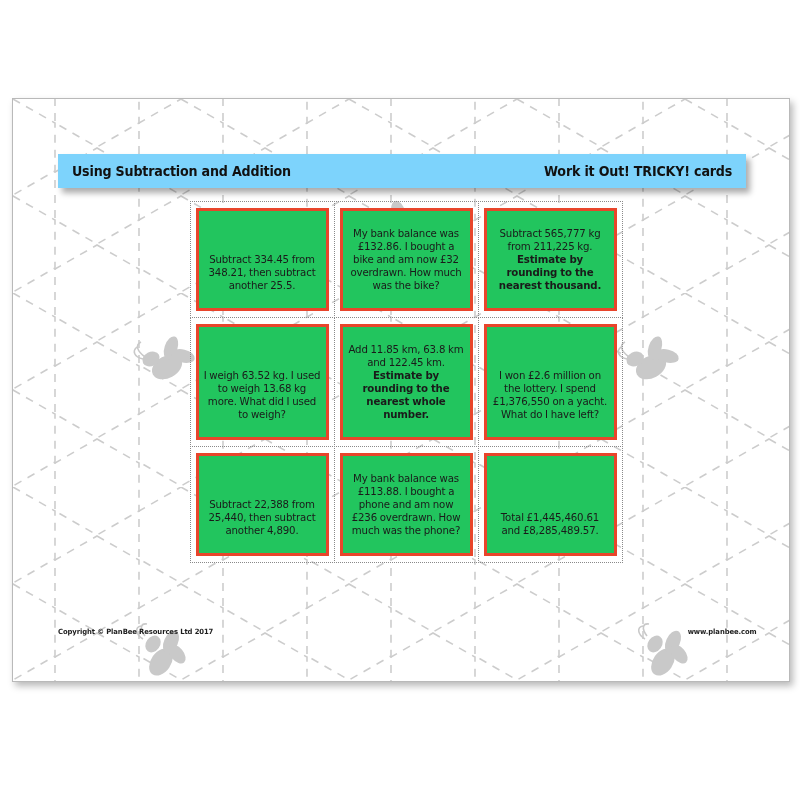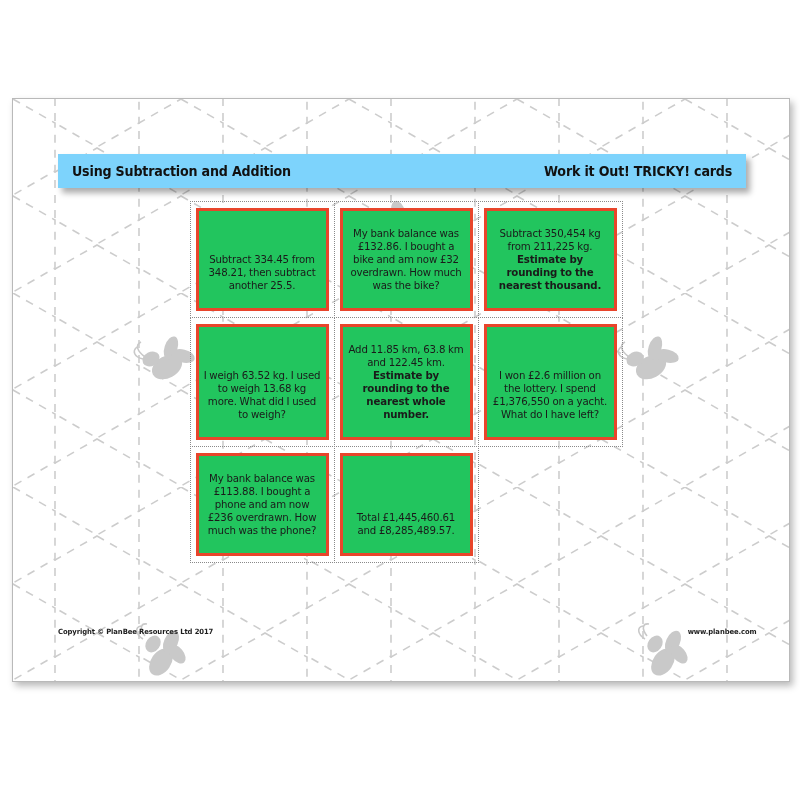--- a/index.html
+++ b/index.html
@@ -257,36 +257,41 @@
             <div class="card-text"><span>Subtract 334.45 from 348.21, then subtract another 25.5.</span></div>
           </div>
         </div>
         <div class="cell">
           <div class="card">
             <div class="card-text"><span>My bank balance was £132.86. I bought a bike and am now £32 overdrawn. How much was the bike?</span></div>
           </div>
         </div>
         <div class="cell">
           <div class="card">
-            <div class="card-text"><span>Subtract 350,454 kg from 211,225 kg.</span> <span class="bold">Estimate by rounding to the nearest thousand.</span></div>
+            <div class="card-text"><span>Subtract 565,777 kg from 211,225 kg.</span> <span class="bold">Estimate by rounding to the nearest thousand.</span></div>
           </div>
         </div>
         <div class="cell">
           <div class="card">
             <div class="card-text"><span>I weigh 63.52 kg. I used to weigh 13.68 kg more. What did I used to weigh?</span></div>
           </div>
         </div>
         <div class="cell">
           <div class="card">
             <div class="card-text"><span>Add 11.85 km, 63.8 km and 122.45 km.</span> <span class="bold">Estimate by rounding to the nearest whole number.</span></div>
           </div>
         </div>
         <div class="cell">
           <div class="card">
             <div class="card-text"><span>I won £2.6 million on the lottery. I spend £1,376,550 on a yacht. What do I have left?</span></div>
+          </div>
+        </div>
+        <div class="cell">
+          <div class="card">
+            <div class="card-text"><span>Subtract 22,388 from 25,440, then subtract another 4,890.</span></div>
           </div>
         </div>
         <div class="cell">
           <div class="card">
             <div class="card-text"><span>My bank balance was £113.88. I bought a phone and am now £236 overdrawn. How much was the phone?</span></div>
           </div>
         </div>
         <div class="cell">
           <div class="card">
             <div class="card-text"><span>Total £1,445,460.61 and £8,285,489.57.</span></div>

